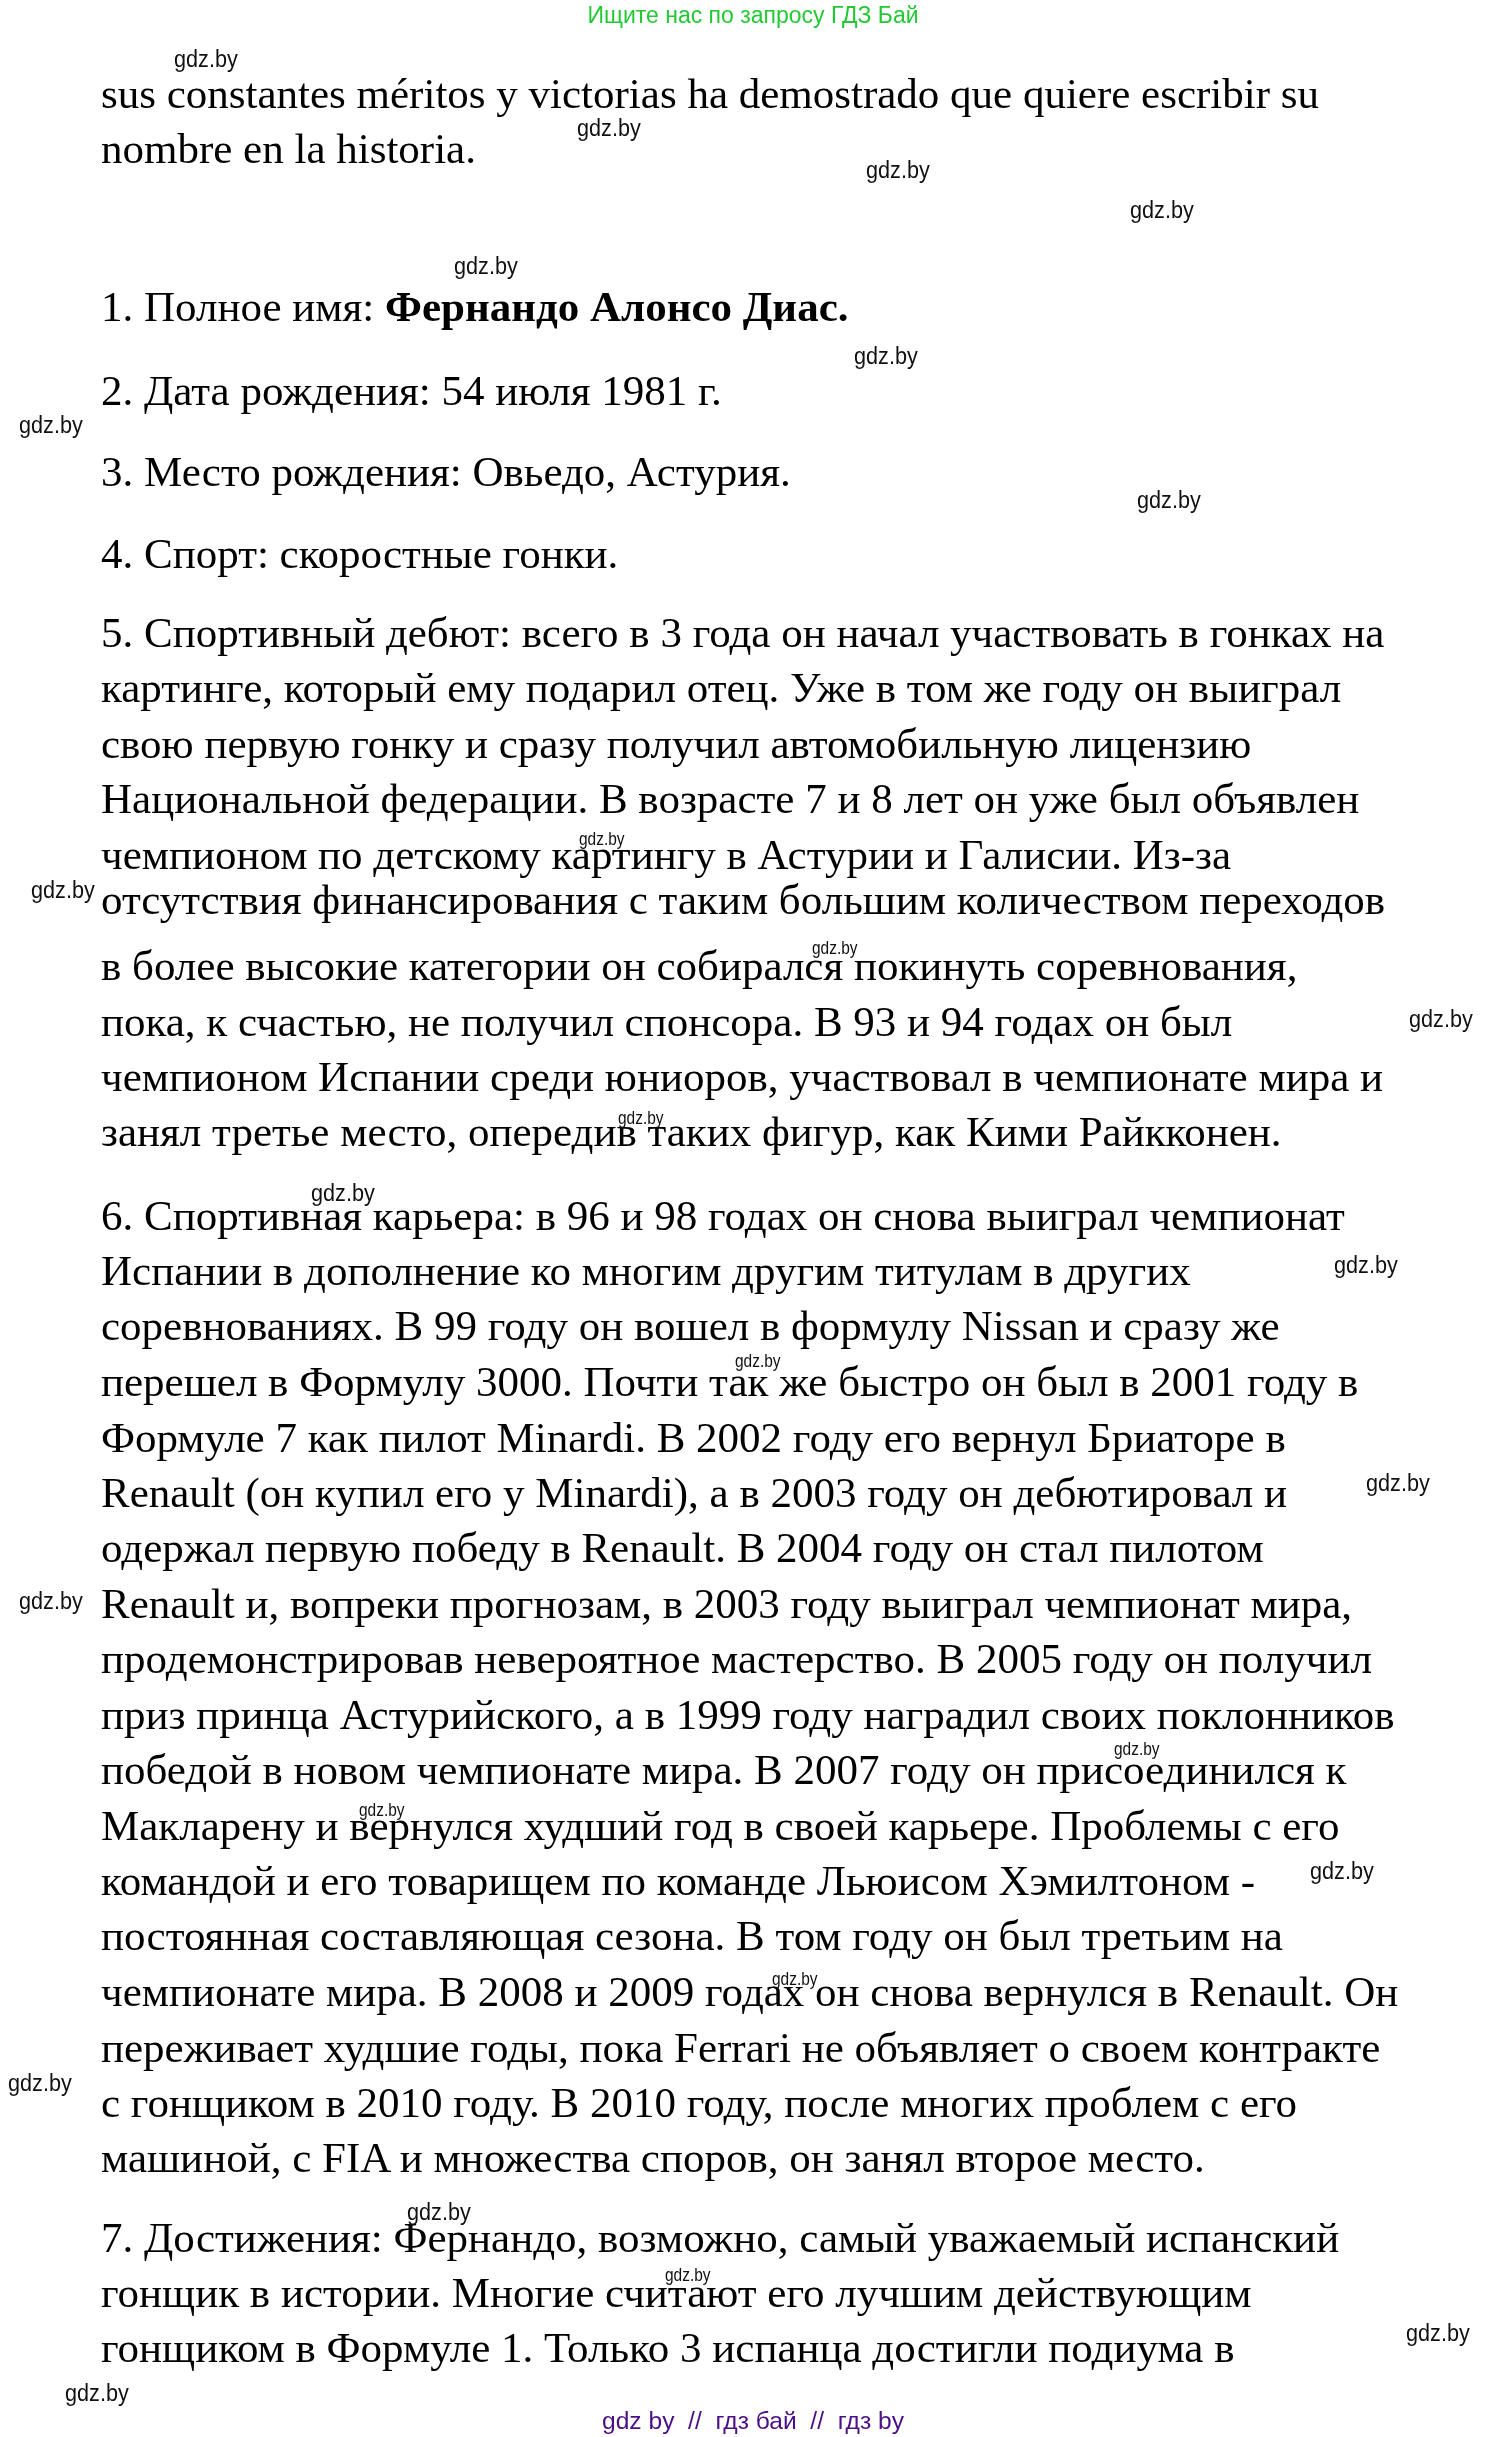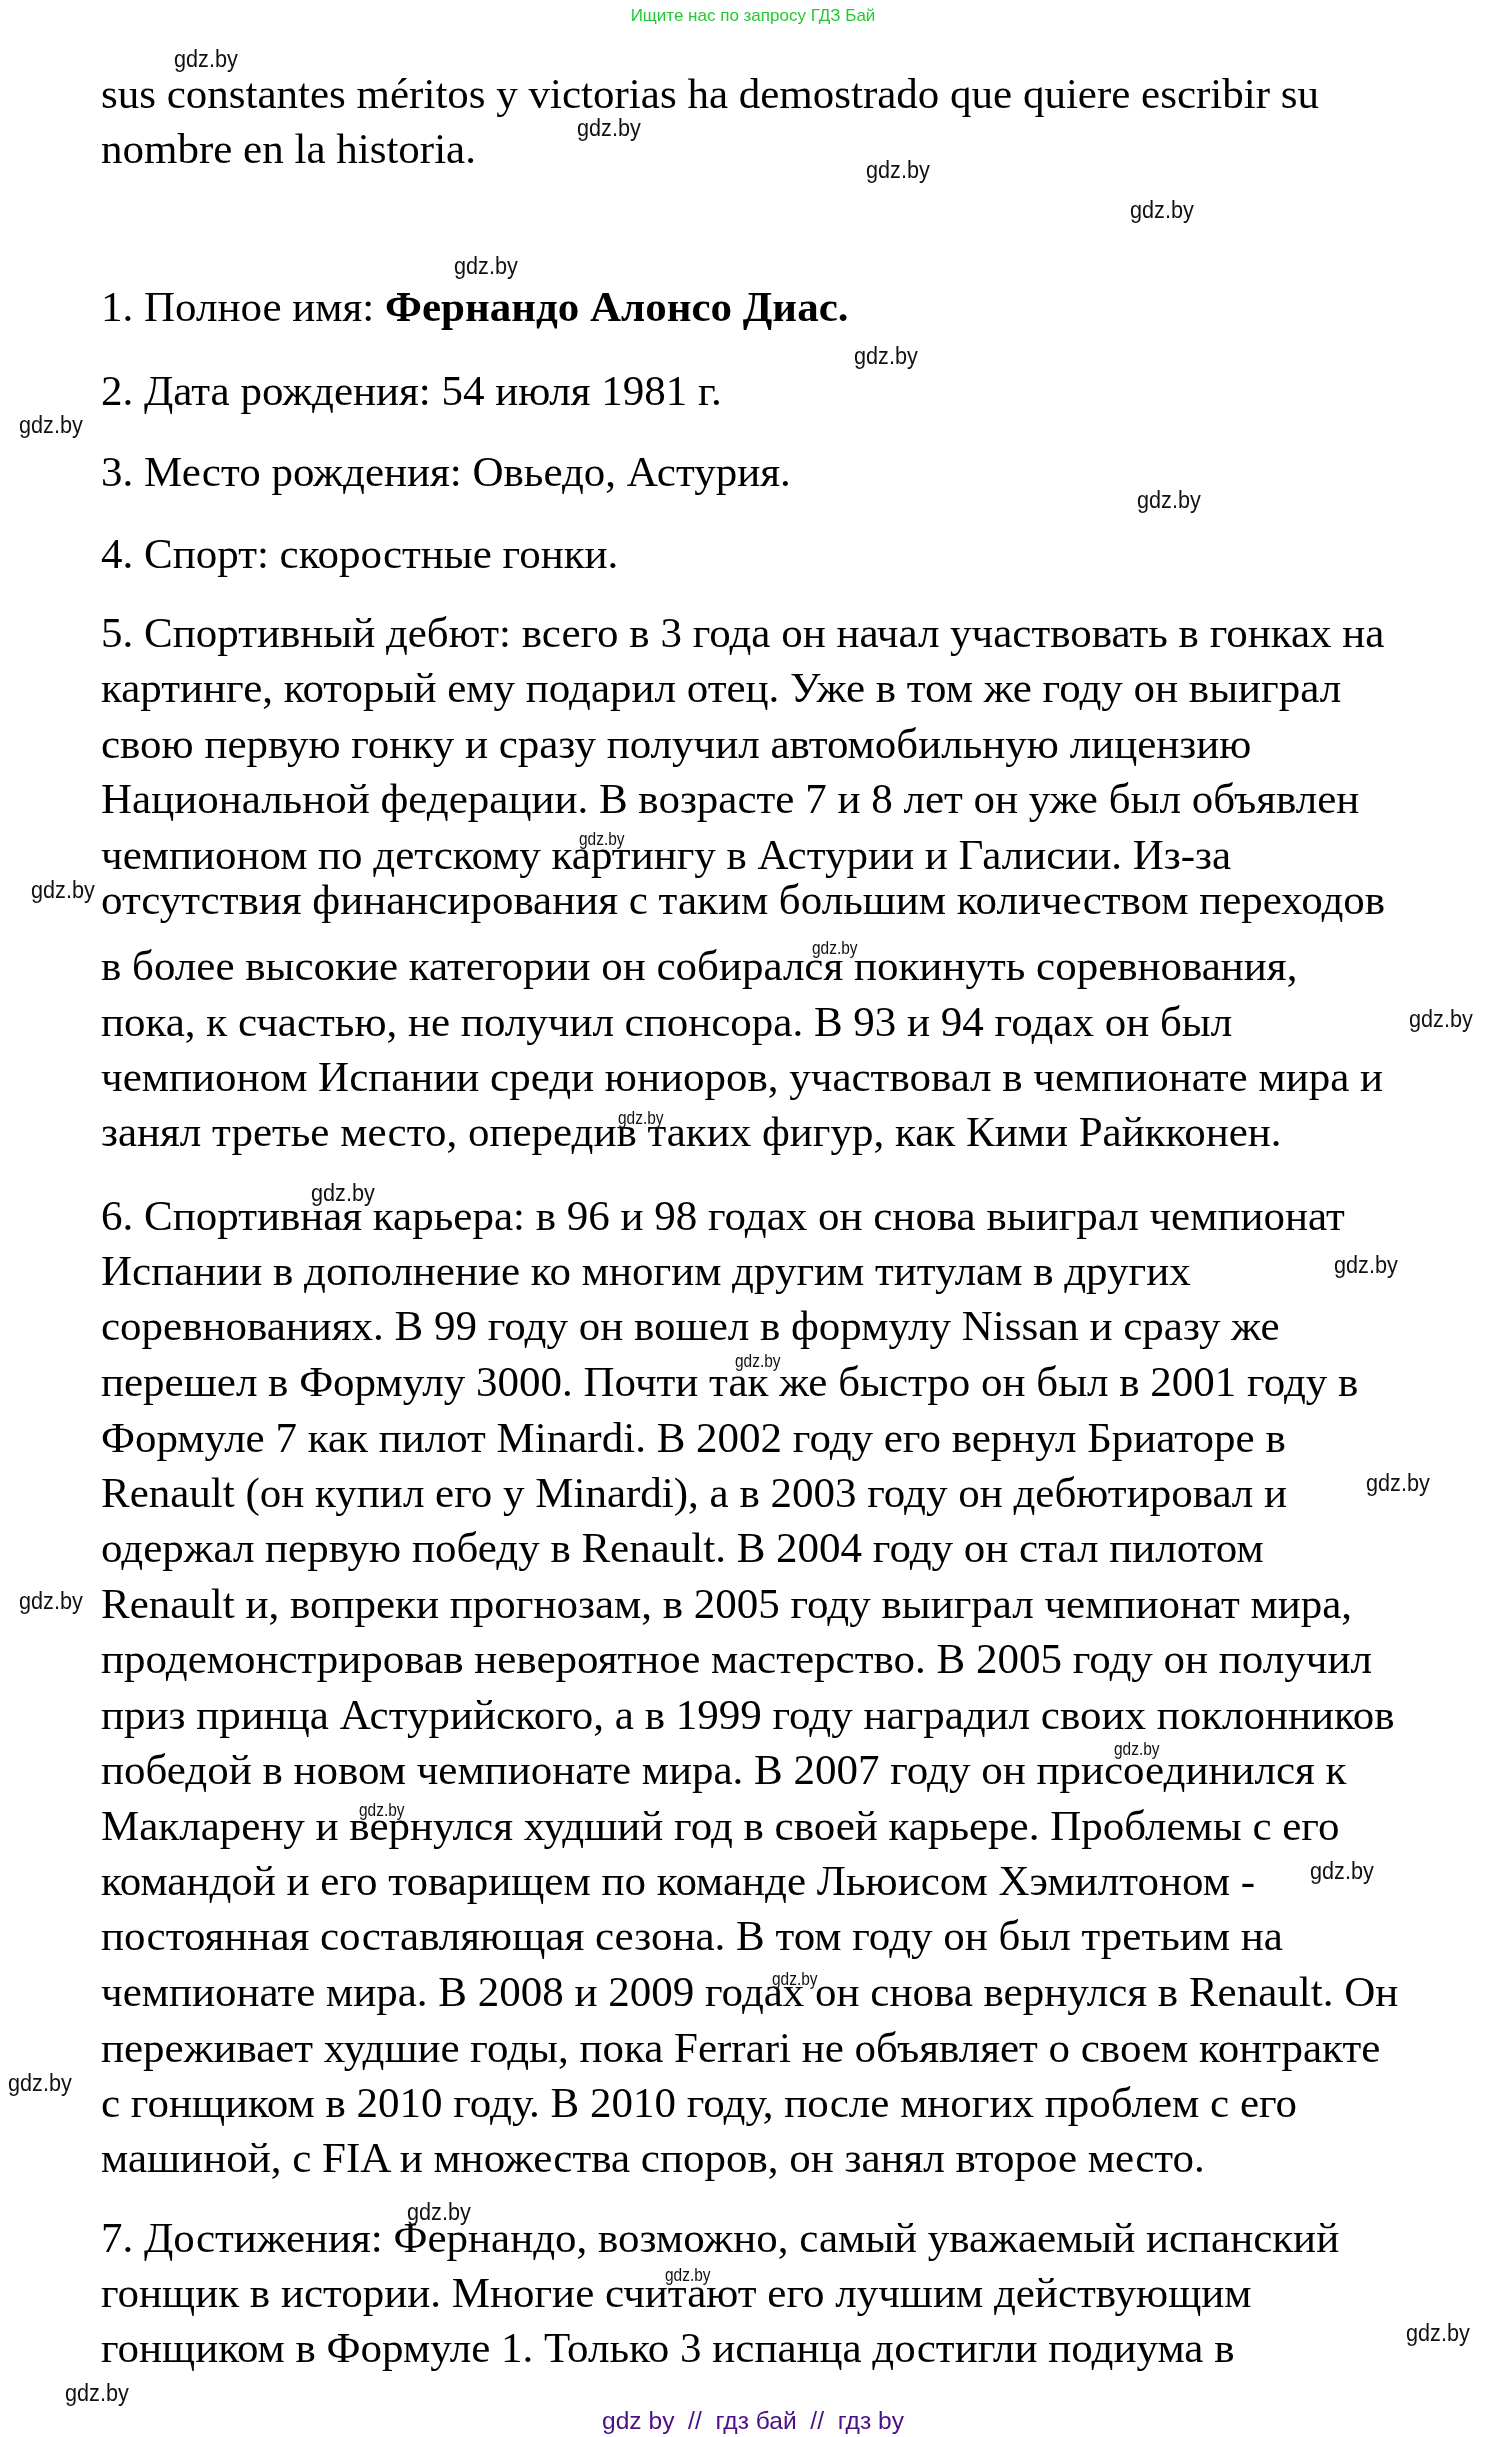--- a/index.html
+++ b/index.html
@@ -1,21 +1,21 @@
 <!DOCTYPE html>
 <html style="font-size:12.3px"><head>
 <meta charset="utf-8">
 <style>
   html, body { margin: 0; padding: 0; background: #ffffff; }
   body { width: 1506px; height: 2438px; position: relative; overflow: hidden; }
   .header, .footer {
     position: absolute; left: 0; width: 1506px; text-align: center;
     font-family: "Liberation Sans", "DejaVu Sans", sans-serif;
   }
-  .header { top: 0px; font-size: 17px; line-height: 31px; color: #22c934; }
+  .header { top: 0px; font-size: 23px; line-height: 31px; color: #22c934; }
   .footer { top: 2405px; font-size: 24.6px; line-height: 31px; color: #4b0f86; white-space: pre; }
   .doc {
     position: absolute; left: 101px; top: 0; width: 1381px;
     font-family: "Liberation Serif", "DejaVu Serif", serif;
     font-size: 43px; color: #000000;
   }
   .line { position: absolute; left: 0; white-space: nowrap; line-height: 55px; height: 55px; }
   .bold { font-weight: bold; }
   .wm {
     position: absolute; white-space: nowrap; color: #111111;
@@ -54,21 +54,21 @@
   </div>
 
   <div>
     <div class="line" style="top:1188px">6. Спортивная карьера: в 96 и 98 годах он снова выиграл чемпионат</div>
     <div class="line" style="top:1243px">Испании в дополнение ко многим другим титулам в других</div>
     <div class="line" style="top:1298px">соревнованиях. В 99 году он вошел в формулу Nissan и сразу же</div>
     <div class="line" style="top:1354px">перешел в Формулу 3000. Почти так же быстро он был в 2001 году в</div>
     <div class="line" style="top:1410px">Формуле 7 как пилот Minardi. В 2002 году его вернул Бриаторе в</div>
     <div class="line" style="top:1465px">Renault (он купил его у Minardi), а в 2003 году он дебютировал и</div>
     <div class="line" style="top:1520px">одержал первую победу в Renault. В 2004 году он стал пилотом</div>
-    <div class="line" style="top:1576px">Renault и, вопреки прогнозам, в 2005 году выиграл чемпионат мира,</div>
+    <div class="line" style="top:1576px">Renault и, вопреки прогнозам, в 2003 году выиграл чемпионат мира,</div>
     <div class="line" style="top:1631px">продемонстрировав невероятное мастерство. В 2005 году он получил</div>
     <div class="line" style="top:1687px">приз принца Астурийского, а в 1999 году наградил своих поклонников</div>
     <div class="line" style="top:1742px">победой в новом чемпионате мира. В 2007 году он присоединился к</div>
     <div class="line" style="top:1798px">Макларену и вернулся худший год в своей карьере. Проблемы с его</div>
     <div class="line" style="top:1853px">командой и его товарищем по команде Льюисом Хэмилтоном -</div>
     <div class="line" style="top:1908px">постоянная составляющая сезона. В том году он был третьим на</div>
     <div class="line" style="top:1964px">чемпионате мира. В 2008 и 2009 годах он снова вернулся в Renault. Он</div>
     <div class="line" style="top:2020px">переживает худшие годы, пока Ferrari не объявляет о своем контракте</div>
     <div class="line" style="top:2075px">с гонщиком в 2010 году. В 2010 году, после многих проблем с его</div>
     <div class="line" style="top:2130px">машиной, с FIA и множества споров, он занял второе место.</div>

